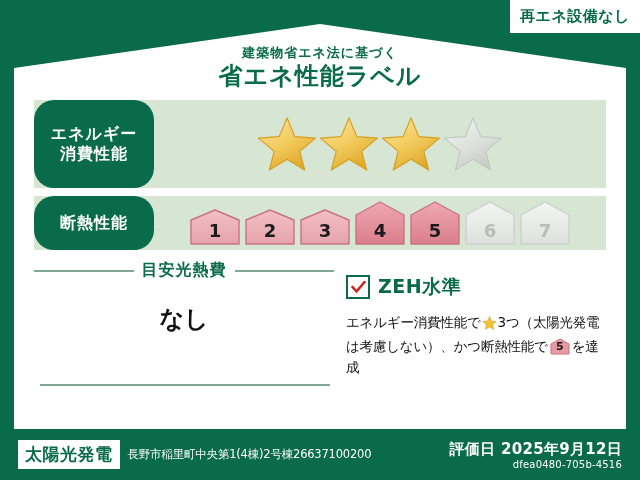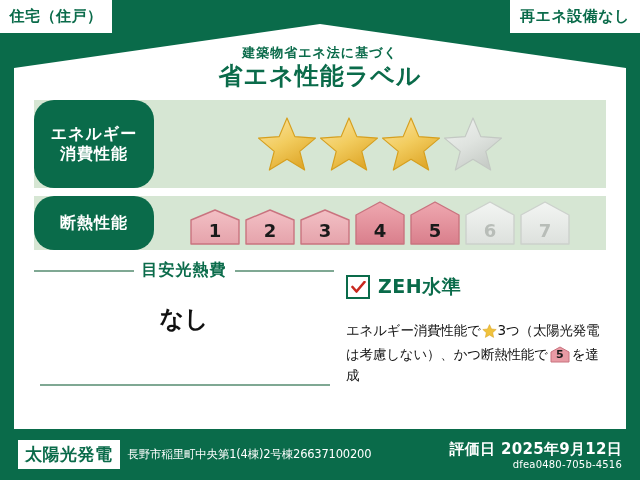--- a/index.html
+++ b/index.html
@@ -101,21 +101,21 @@
     position:absolute;left:312px;top:16px;width:262px;
   }
   .zeh-head{display:flex;align-items:center;gap:8px;}
   .checkbox{
     width:20px;height:20px;border:2px solid #0a6b4a;background:#fff;
     display:flex;align-items:center;justify-content:center;flex:0 0 20px;
   }
   .checkbox svg{display:block;}
   .zeh-title{font-size:19px;font-weight:bold;color:#0a6b4a;letter-spacing:0.5px;}
   .zeh-desc{
-    margin-top:20px;font-size:13.5px;line-height:1.55;color:#111;
+    margin-top:12px;font-size:13.5px;line-height:1.55;color:#111;
     letter-spacing:-0.2px;
   }
   .inline-star{display:inline-block;vertical-align:-3px;margin:0 1px;}
   .inline-house{
     display:inline-block;vertical-align:-4px;margin:0 2px;position:relative;
     width:20px;height:17px;
   }
   .inline-house .n{
     position:absolute;left:0;right:0;bottom:0px;text-align:center;
     font-size:11px;font-weight:bold;color:#1a1a1a;
@@ -137,23 +137,20 @@
     margin-left:auto;margin-right:18px;text-align:right;color:#ffffff;
   }
   .eval-date{font-size:15px;font-weight:bold;letter-spacing:0.3px;}
   .eval-id{font-size:10px;margin-top:0;letter-spacing:0.2px;}
 </style>
 </head>
 <body>
 
 <div class="label">
 
-  <div class="corner-tag tag-left">
-    <span>住宅（住戸）</span>
-  </div>
   <div class="corner-tag tag-right">
     <span>再エネ設備なし</span>
   </div>
 
   <div class="roof">
     <div class="title-small">建築物省エネ法に基づく</div>
     <div class="title-big">省エネ性能ラベル</div>
   </div>
 
   <div class="body-panel">

